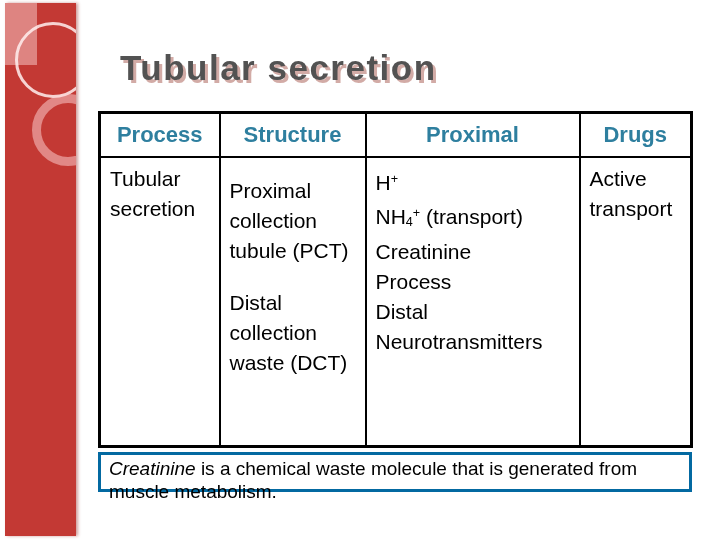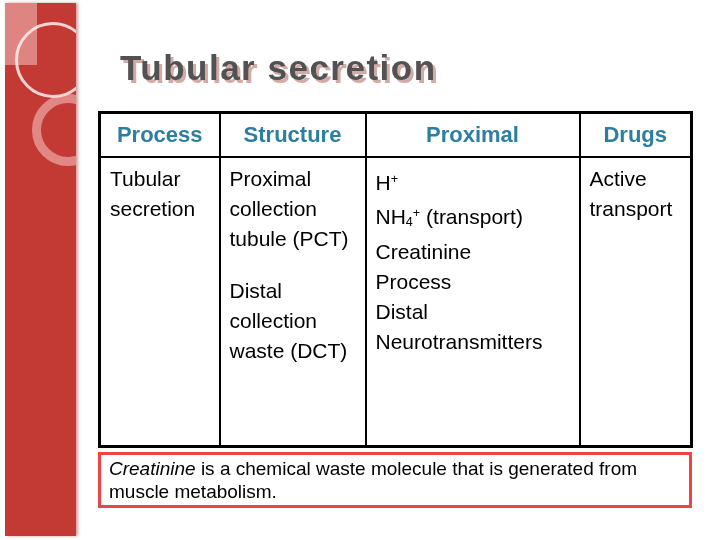--- a/index.html
+++ b/index.html
@@ -50,28 +50,28 @@
   }
   .data-table td{
     height:281px;vertical-align:top;text-align:left;
     font-size:21px;line-height:30px;padding:6px 6px 0 9px;
   }
   .col-process{width:120px;}
   .col-structure{width:146px;}
   .col-substance{width:214px;}
   .col-mode{width:112px;}
   .cell-substance{line-height:35px;}
-  .structure-paragraph{margin:0 0 22px 0;}
+  .structure-paragraph{margin:12px 0 22px 0;}
   .sup{font-size:0.6em;vertical-align:0.55em;}
   .sub{font-size:0.6em;vertical-align:-0.18em;}
 
   
   .footnote-box{
-    position:absolute;left:98px;top:452px;width:594px;height:56px;
-    box-sizing:border-box;border:3px solid #ef4444;background:#fff;
+    position:absolute;left:98px;top:452px;width:594px;height:40px;
+    box-sizing:border-box;border:3px solid #0369a1;background:#fff;
     font-size:19px;line-height:23px;padding:2px 8px;
   }
   .footnote-term{font-style:italic;}
 </style>
 </head>
 <body>
 
 <div class="sidebar">
   <div class="highlight-block"></div>
   <div class="ring-thin"></div>

